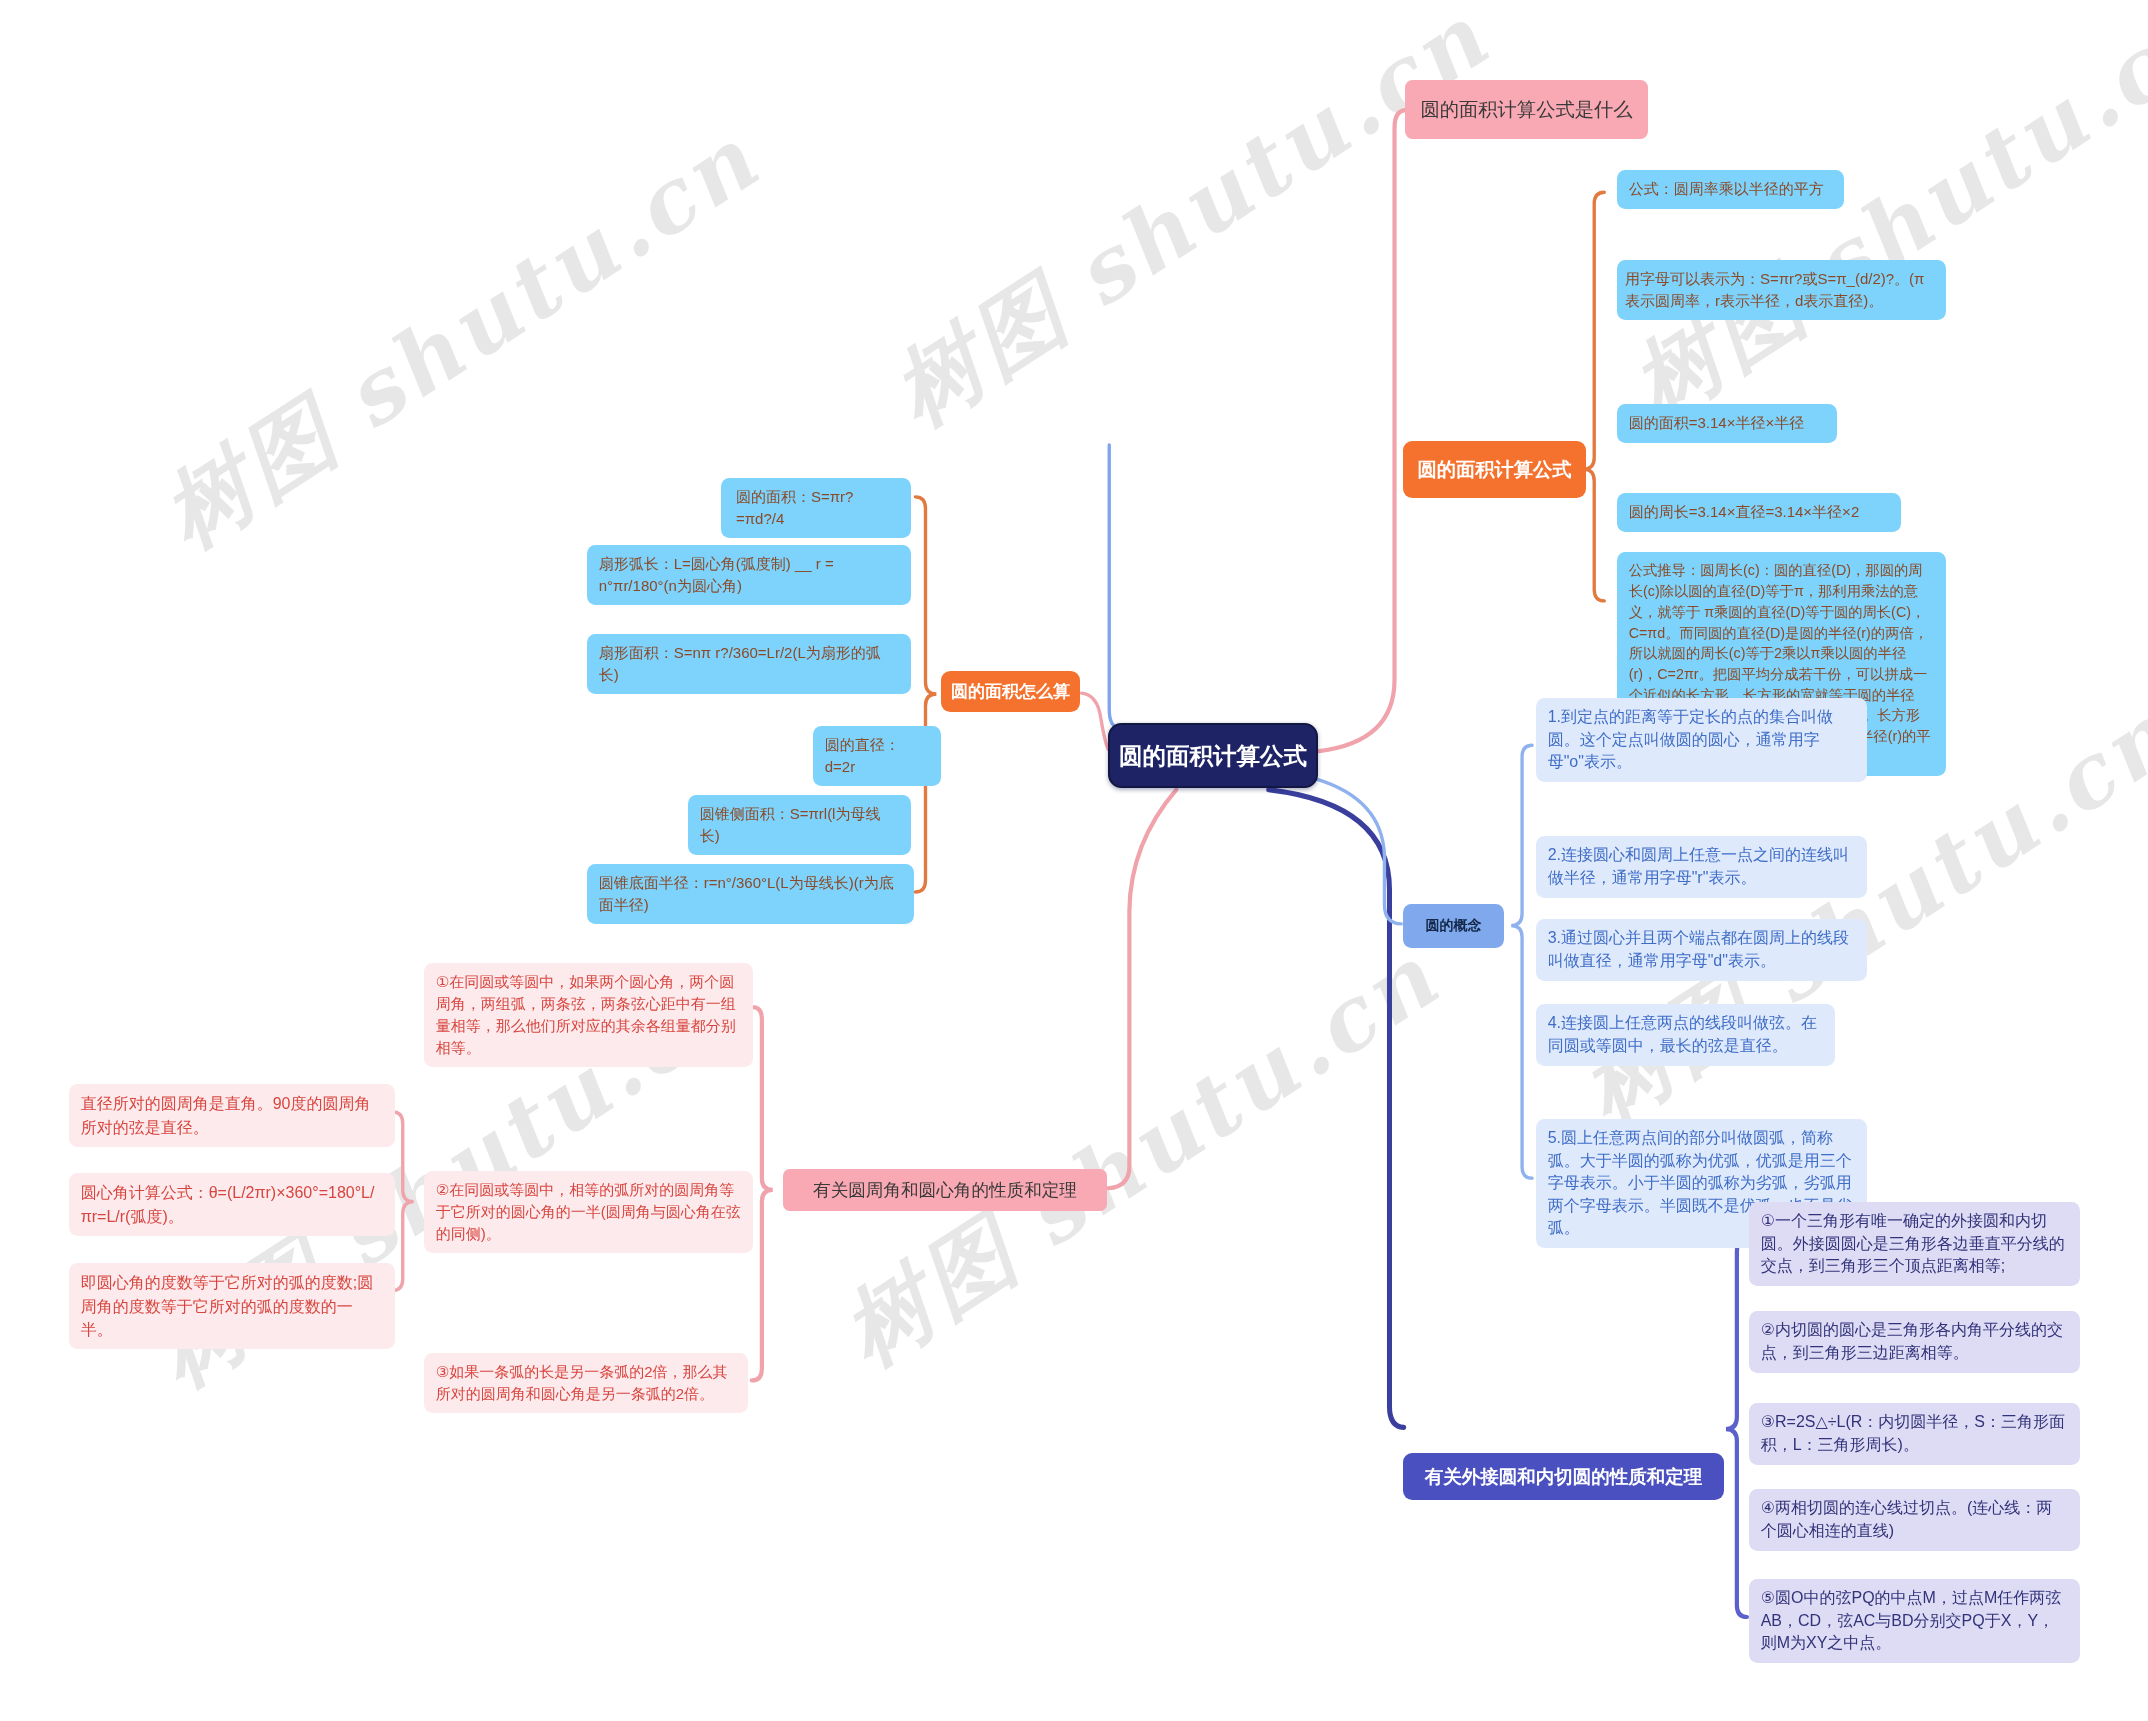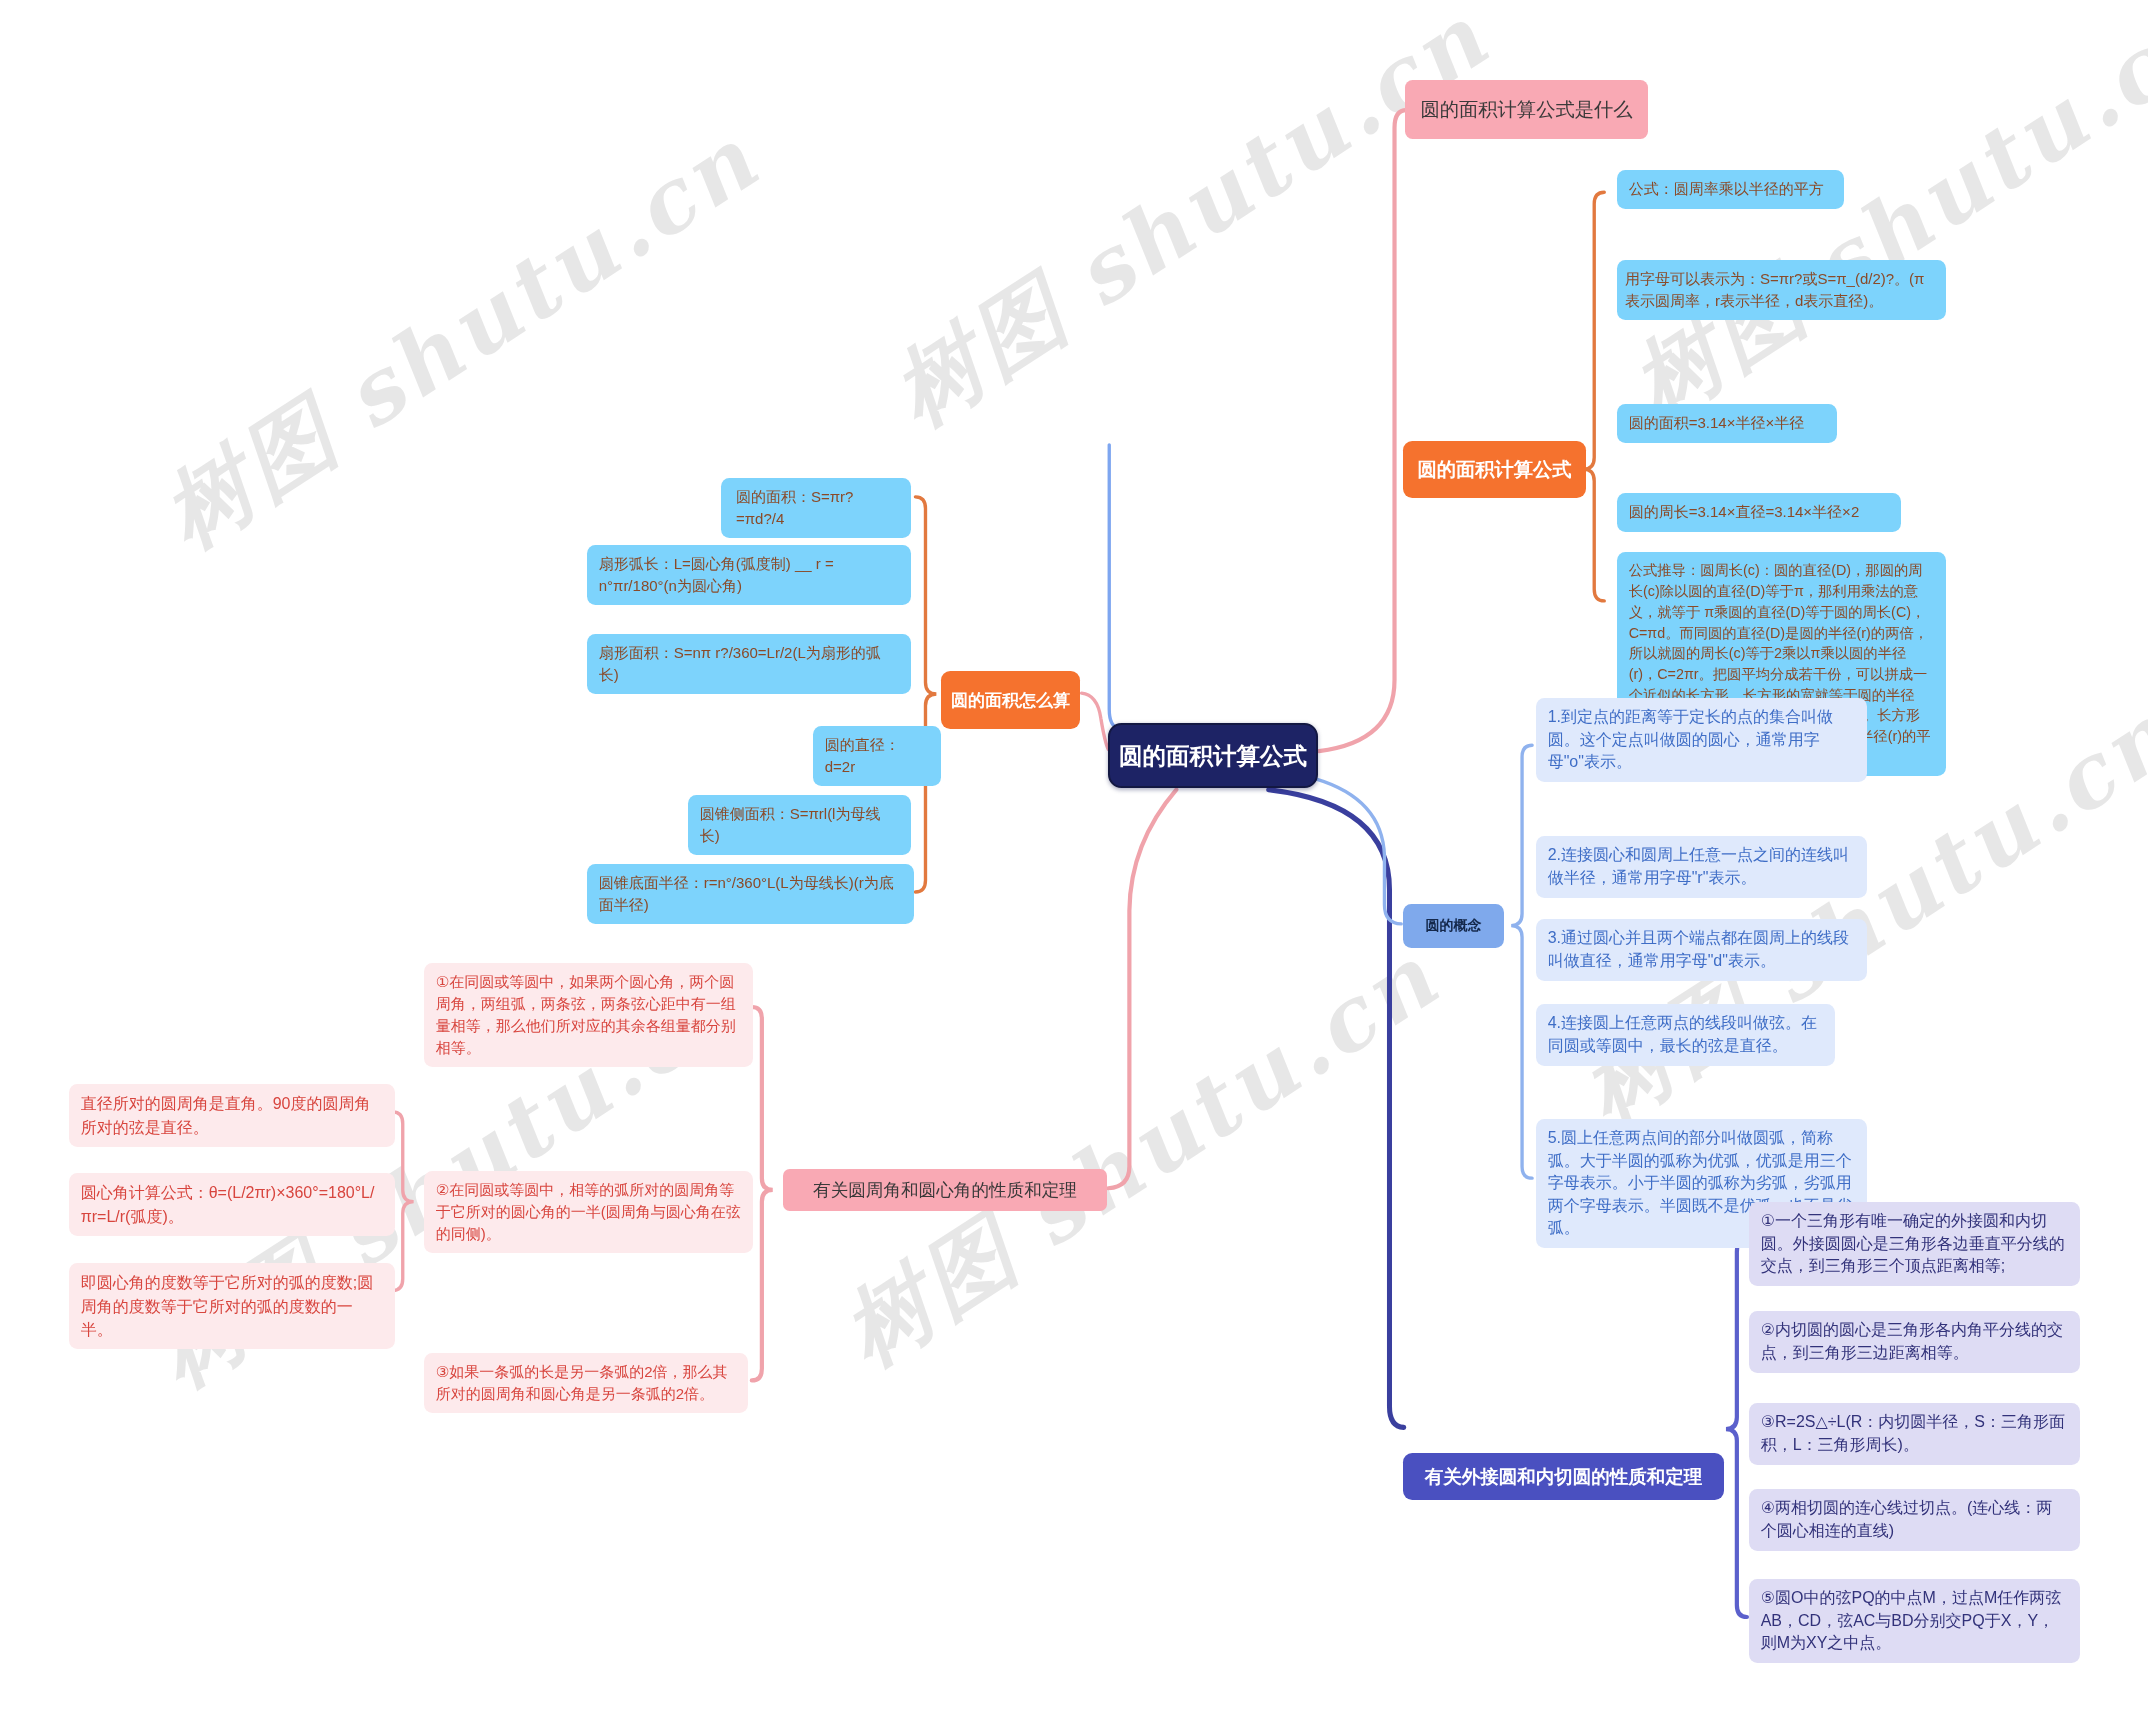--- a/index.html
+++ b/index.html
@@ -60,21 +60,21 @@
 
   <div class="node pink-node" style="left:1405px;top:80px;width:243px;height:59px;">圆的面积计算公式是什么</div>
 
   <div class="node orange-node" style="left:1403px;top:441px;width:183px;height:57px;font-size:19.3px;">圆的面积计算公式</div>
   <div class="box peach" style="left:1617px;top:170px;width:227px;">公式：圆周率乘以半径的平方</div>
   <div class="box peach" style="left:1617px;top:260px;width:329px;padding-left:8px;">用字母可以表示为：S=πr?或S=π_(d/2)?。(π表示圆周率，r表示半径，d表示直径)。</div>
   <div class="box peach" style="left:1617px;top:404px;width:220px;">圆的面积=3.14×半径×半径</div>
   <div class="box peach" style="left:1617px;top:493px;width:284px;">圆的周长=3.14×直径=3.14×半径×2</div>
   <div class="box peach" style="left:1617px;top:552px;width:329px;font-size:14.3px;">公式推导：圆周长(c)：圆的直径(D)，那圆的周长(c)除以圆的直径(D)等于π，那利用乘法的意义，就等于 π乘圆的直径(D)等于圆的周长(C)，C=πd。而同圆的直径(D)是圆的半径(r)的两倍，所以就圆的周长(c)等于2乘以π乘以圆的半径(r)，C=2πr。把圆平均分成若干份，可以拼成一个近似的长方形。长方形的宽就等于圆的半径(r)，长方形的长就是圆周长(C)的一半。长方形的面积是ab，那圆的面积就是：圆的半径(r)的平方乘以π， S=πr?。</div>
 
-  <div class="node orange-node" style="left:941px;top:671px;width:139px;height:58px;font-size:17px;">圆的面积怎么算</div>
+  <div class="node orange-node" style="left:941px;top:671px;width:139px;height:41px;font-size:17px;">圆的面积怎么算</div>
   <div class="box peach" style="left:721px;top:478px;width:190px;padding-left:15px;">圆的面积：S=πr?=πd?/4</div>
   <div class="box peach" style="left:587px;top:545px;width:324px;">扇形弧长：L=圆心角(弧度制) __ r = n°πr/180°(n为圆心角)</div>
   <div class="box peach" style="left:587px;top:634px;width:324px;">扇形面积：S=nπ r?/360=Lr/2(L为扇形的弧长)</div>
   <div class="box peach" style="left:785px;top:726px;width:128px;margin-left:28px;">圆的直径：d=2r</div>
   <div class="box peach" style="left:688px;top:795px;width:223px;">圆锥侧面积：S=πrl(l为母线长)</div>
   <div class="box peach" style="left:587px;top:864px;width:327px;">圆锥底面半径：r=n°/360°L(L为母线长)(r为底面半径)</div>
 
   <div class="node cblue-node" style="left:1403px;top:904px;width:101px;height:44px;">圆的概念</div>
   <div class="box lblue" style="left:1536px;top:698px;width:331px;">1.到定点的距离等于定长的点的集合叫做圆。这个定点叫做圆的圆心，通常用字母"o"表示。</div>
   <div class="box lblue" style="left:1536px;top:836px;width:331px;">2.连接圆心和圆周上任意一点之间的连线叫做半径，通常用字母"r"表示。</div>

